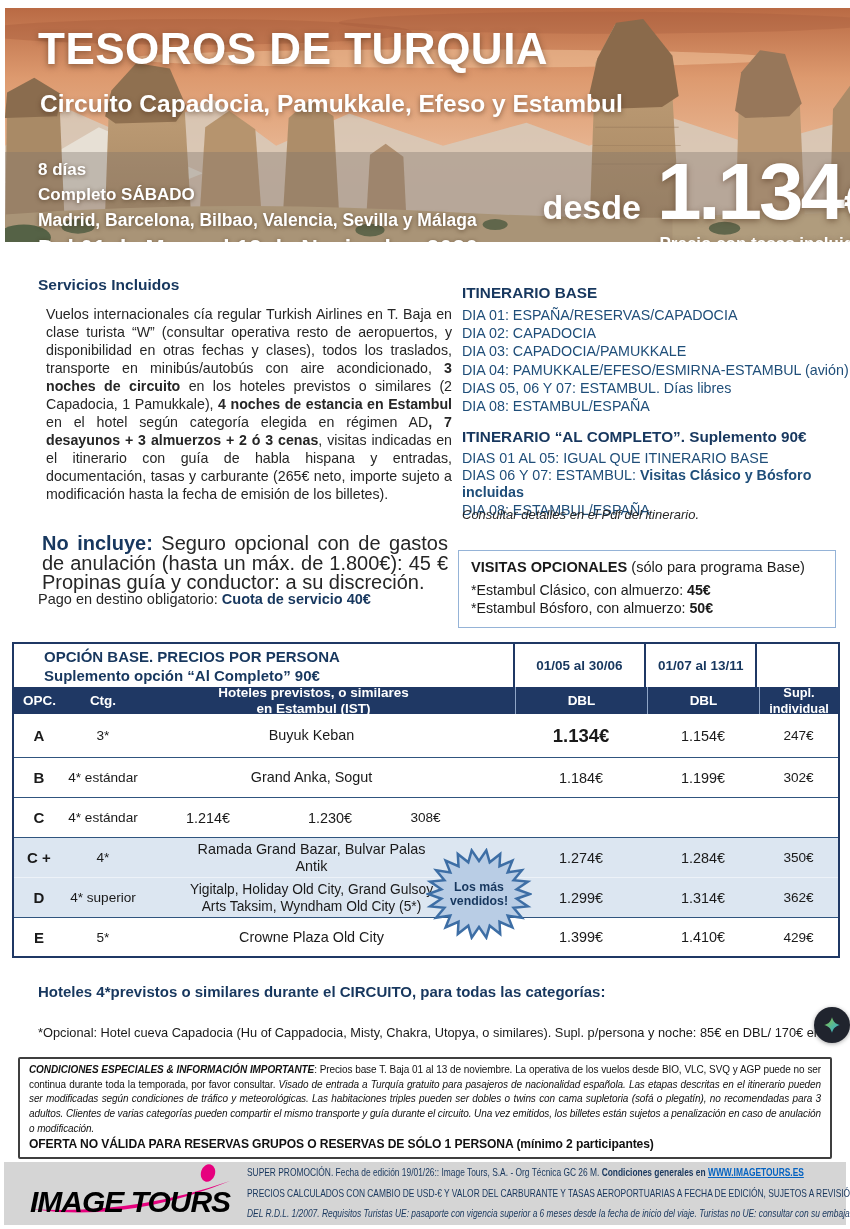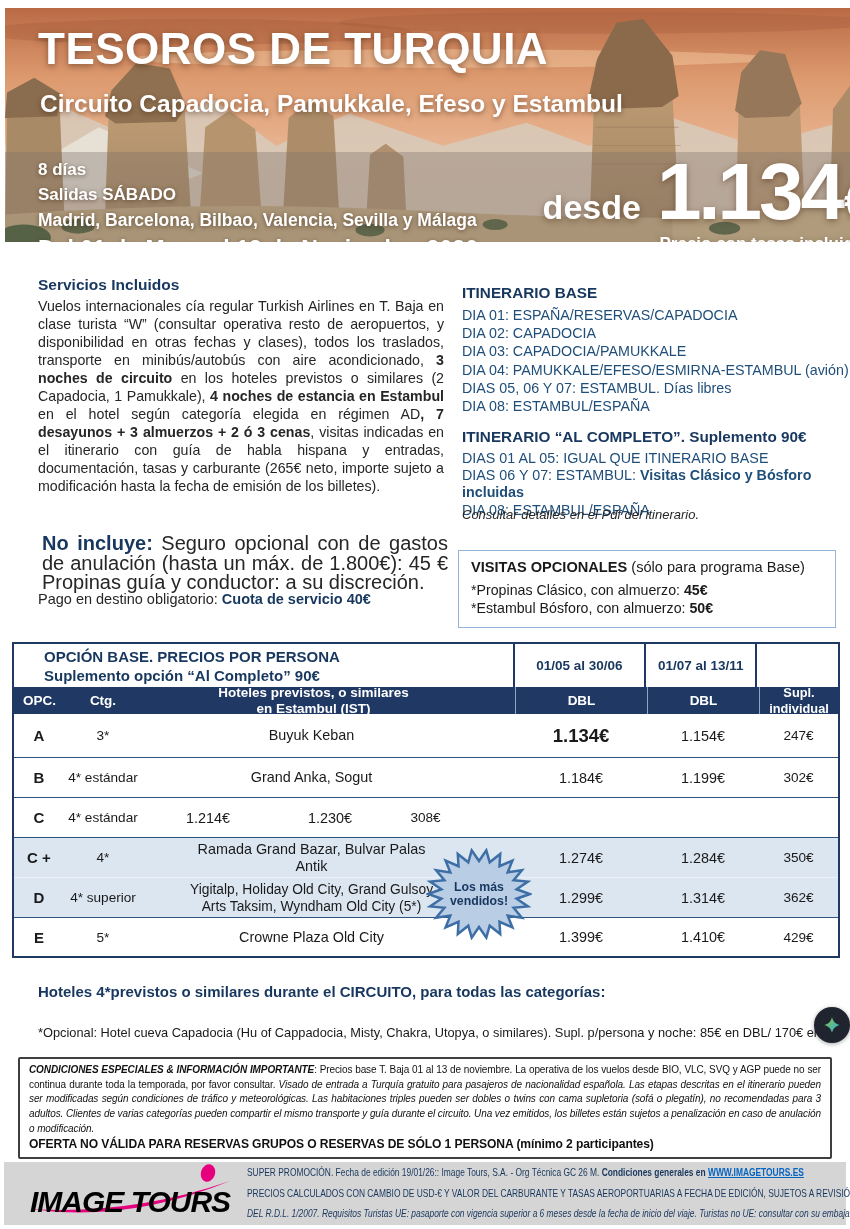--- a/index.html
+++ b/index.html
@@ -24,21 +24,21 @@
   .price-row{display:flex;align-items:baseline;justify-content:flex-end;}
   .pp{font-size:34px;margin-right:16px;}
   .pa{font-size:80px;letter-spacing:-3px;line-height:.95;}
   .pc{font-size:52px;margin-left:2px;}
   .pn{font-size:17px;margin-top:3px;}
 
   
   .b{font-weight:bold;}
   .navy{color:#17375E;}
   .svc-title{position:absolute;left:38px;top:276px;font-size:15.5px;font-weight:bold;color:#17375E;}
-  .svc-p{position:absolute;left:38px;top:297px;width:406px;margin:0;font-size:14.2px;line-height:18px;
+  .svc-p{position:absolute;left:38px;top:297px;width:406px;margin:8px;font-size:14.2px;line-height:18px;
          color:#262626;text-align:justify;}
   .noinc{position:absolute;left:38px;top:530px;width:406px;margin:4px;font-size:20px;line-height:19.6px;
          color:#262626;text-align:justify;}
   .pago{position:absolute;left:38px;top:591px;font-size:14.5px;color:#262626;}
 
   
   .itn-title{position:absolute;left:462px;font-size:15.3px;font-weight:bold;color:#17375E;}
   .itn-lines{position:absolute;left:462px;font-size:14.3px;color:#1F4E79;}
   .itn-lines div{line-height:18.2px;}
   .itn-comp div{line-height:17.2px;}
@@ -161,21 +161,21 @@
         <ellipse cx="470" cy="236" rx="12" ry="6"></ellipse>
           <ellipse cx="690" cy="240" rx="15" ry="7"></ellipse>
       </g>
       <ellipse cx="18" cy="250" rx="26" ry="14" fill="#3f5a33"></ellipse>
     </svg>
     <div class="hero-overlay"></div>
     <h1 class="hero-title">TESOROS DE TURQUIA</h1>
     <div class="hero-subtitle">Circuito Capadocia, Pamukkale, Efeso y Estambul</div>
     <div class="hero-info">
       <div class="il il-0">8 días</div>
-      <div class="il il-1">Salidas SÁBADO</div>
+      <div class="il il-1">Completo SÁBADO</div>
       <div class="il il-2">Madrid, Barcelona, Bilbao, Valencia, Sevilla y Málaga</div>
       <div class="il il-3">Del 01 de Mayo al 13 de Noviembre 2026</div>
     </div>
     <div class="hero-price">
       <div class="price-row">
         <span class="pp">desde</span>
         <span class="pa">1.134</span>
         <span class="pc">€</span>
       </div>
       <div class="pn">Precio con tasas incluidas</div>
@@ -199,21 +199,21 @@
   <div class="itn-title" style="top:428px">ITINERARIO “AL COMPLETO”. Suplemento 90€</div>
   <div class="itn-lines itn-comp" style="top:450px">
     <div>DIAS 01 AL 05: IGUAL QUE ITINERARIO BASE</div>
     <div><span>DIAS 06 Y 07: ESTAMBUL: </span><span class="b">Visitas Clásico y Bósforo incluidas</span></div>
     <div>DIA 08: ESTAMBUL/ESPAÑA</div>
   </div>
   <div class="itn-note">Consultar detalles en el Pdf del itinerario.</div>
 
   <div class="visitas">
     <div class="visitas-title"><span class="b">VISITAS OPCIONALES</span><span> (sólo para programa Base)</span></div>
-    <div class="visitas-item"><span>*Propinas Clásico, con almuerzo: </span><span class="b">45€</span></div>
+    <div class="visitas-item"><span>*Estambul Clásico, con almuerzo: </span><span class="b">45€</span></div>
     <div class="visitas-item"><span>*Estambul Bósforo, con almuerzo: </span><span class="b">50€</span></div>
   </div>
 
   <div class="ptable">
     <div class="tr tr-h1">
       <div class="th-title">
         <div>OPCIÓN BASE. PRECIOS POR PERSONA</div>
         <div>Suplemento opción “Al Completo” 90€</div>
       </div>
       <div class="th-date">01/05 al 30/06</div>

